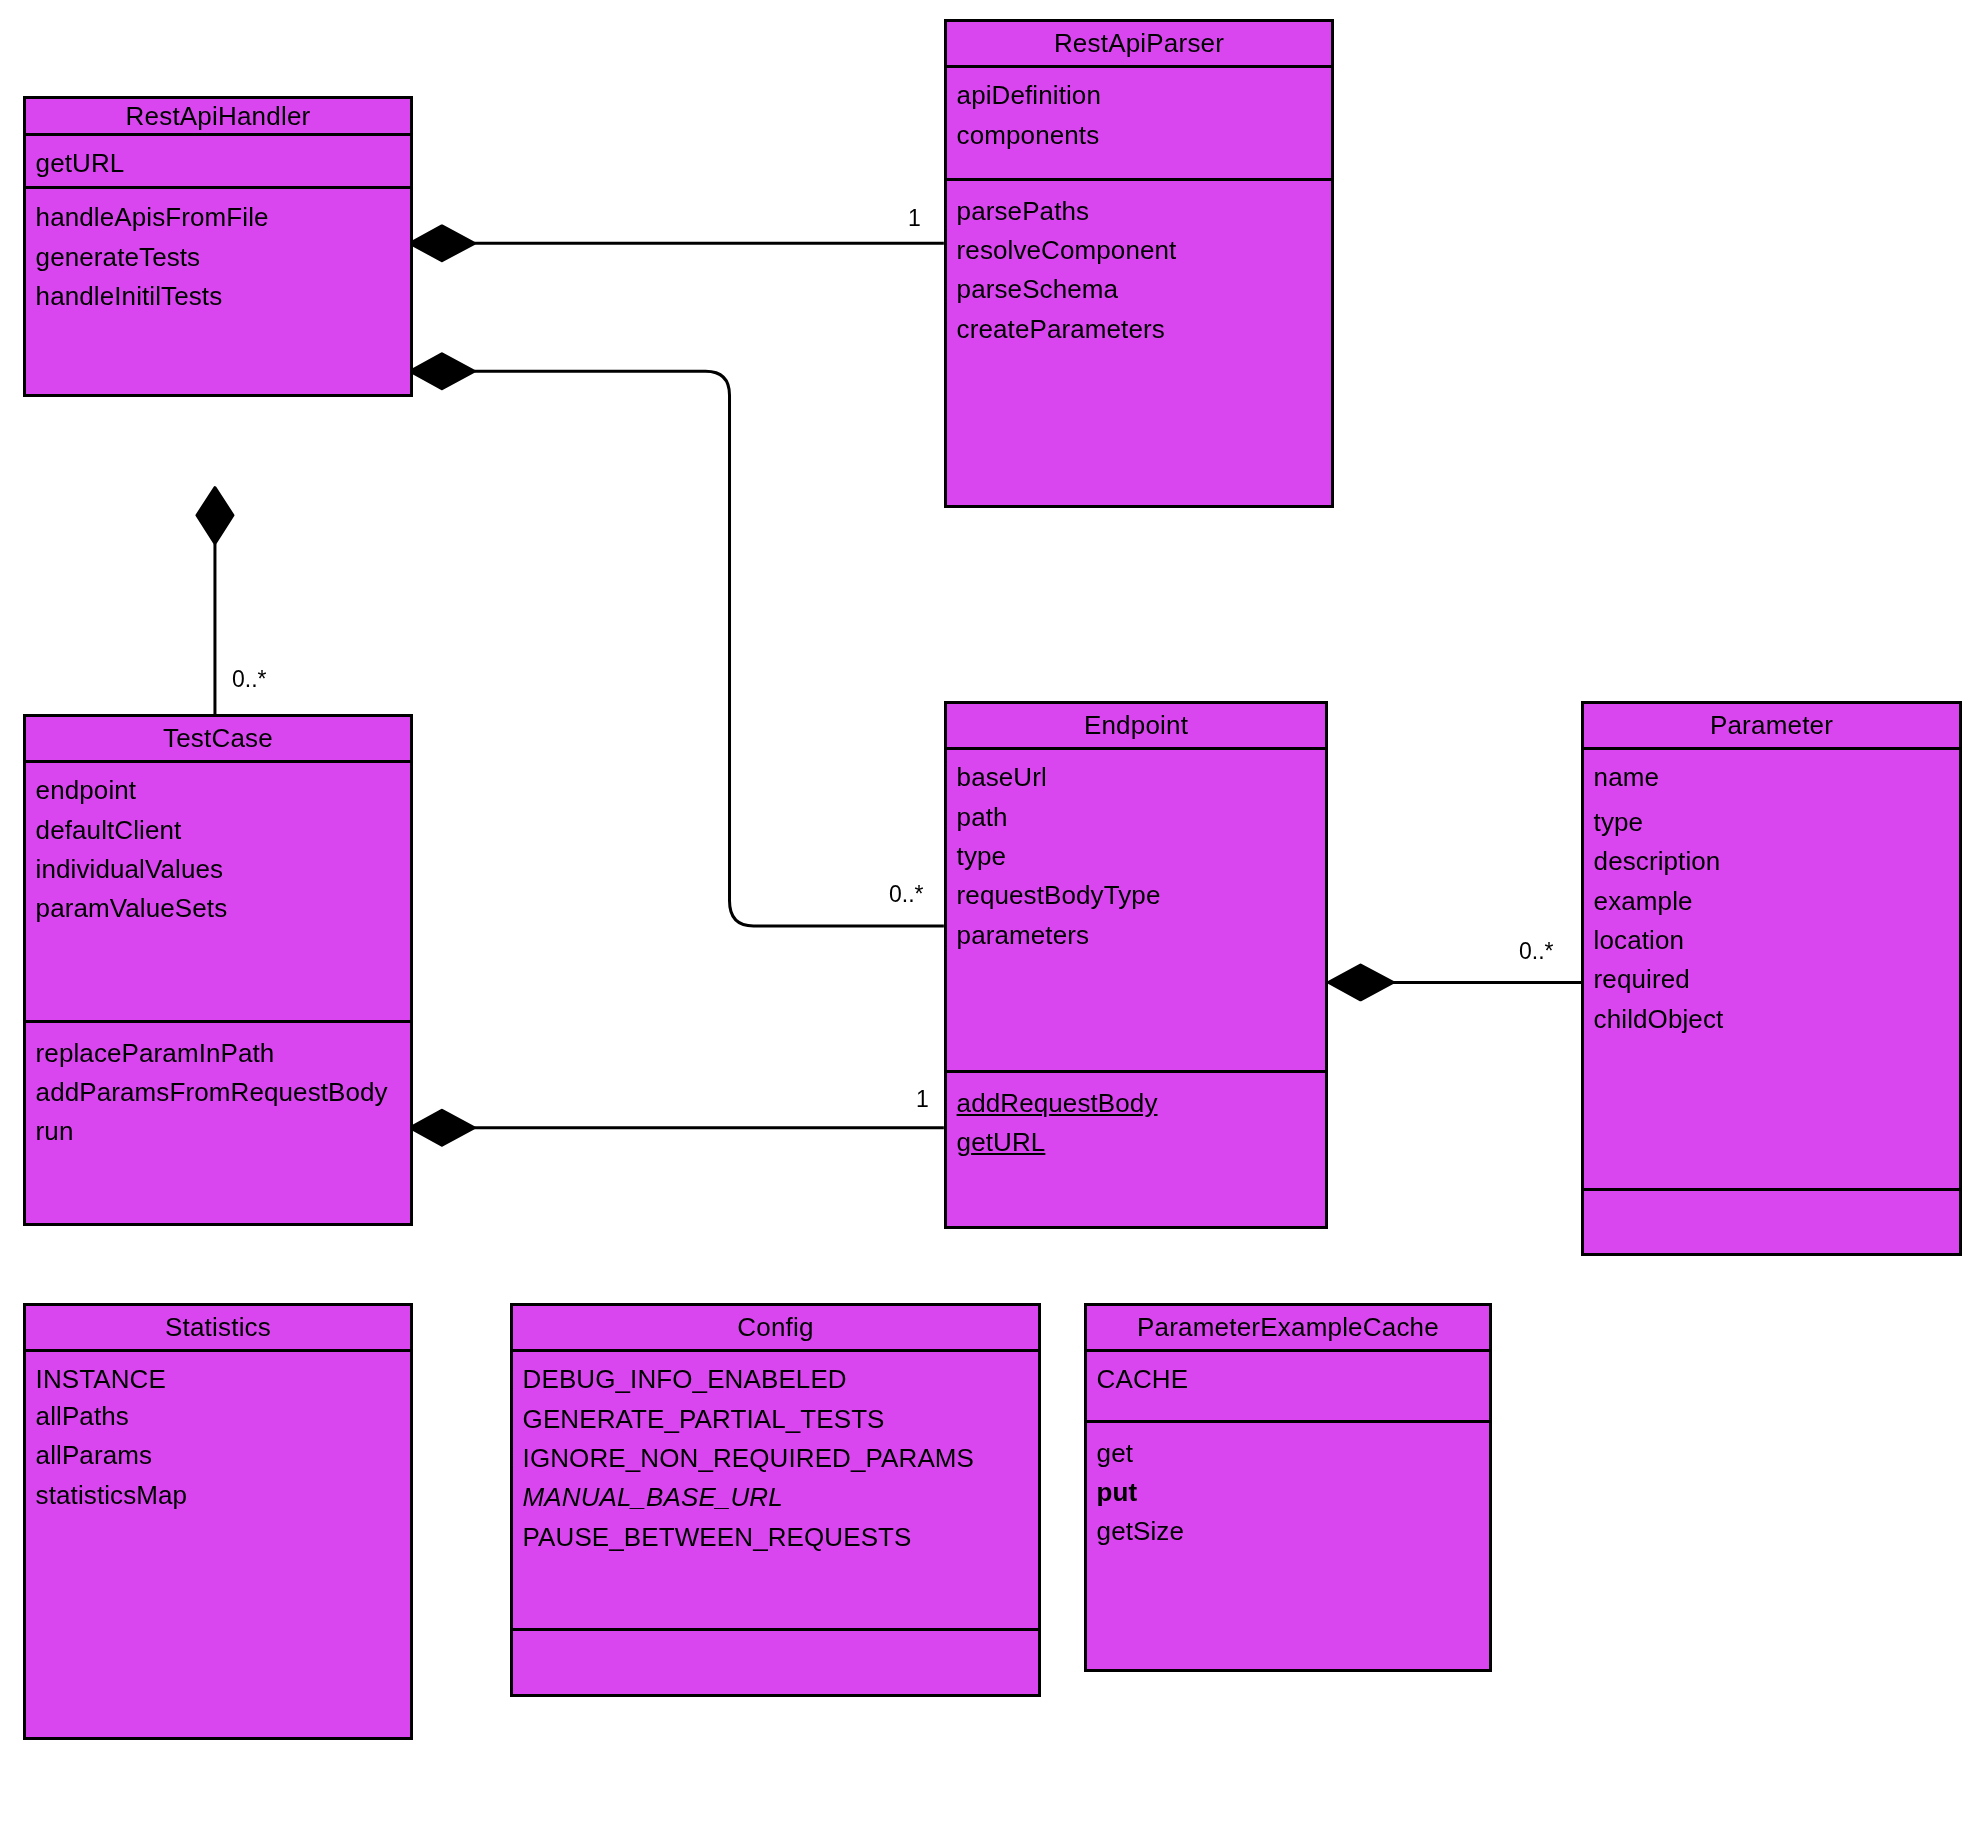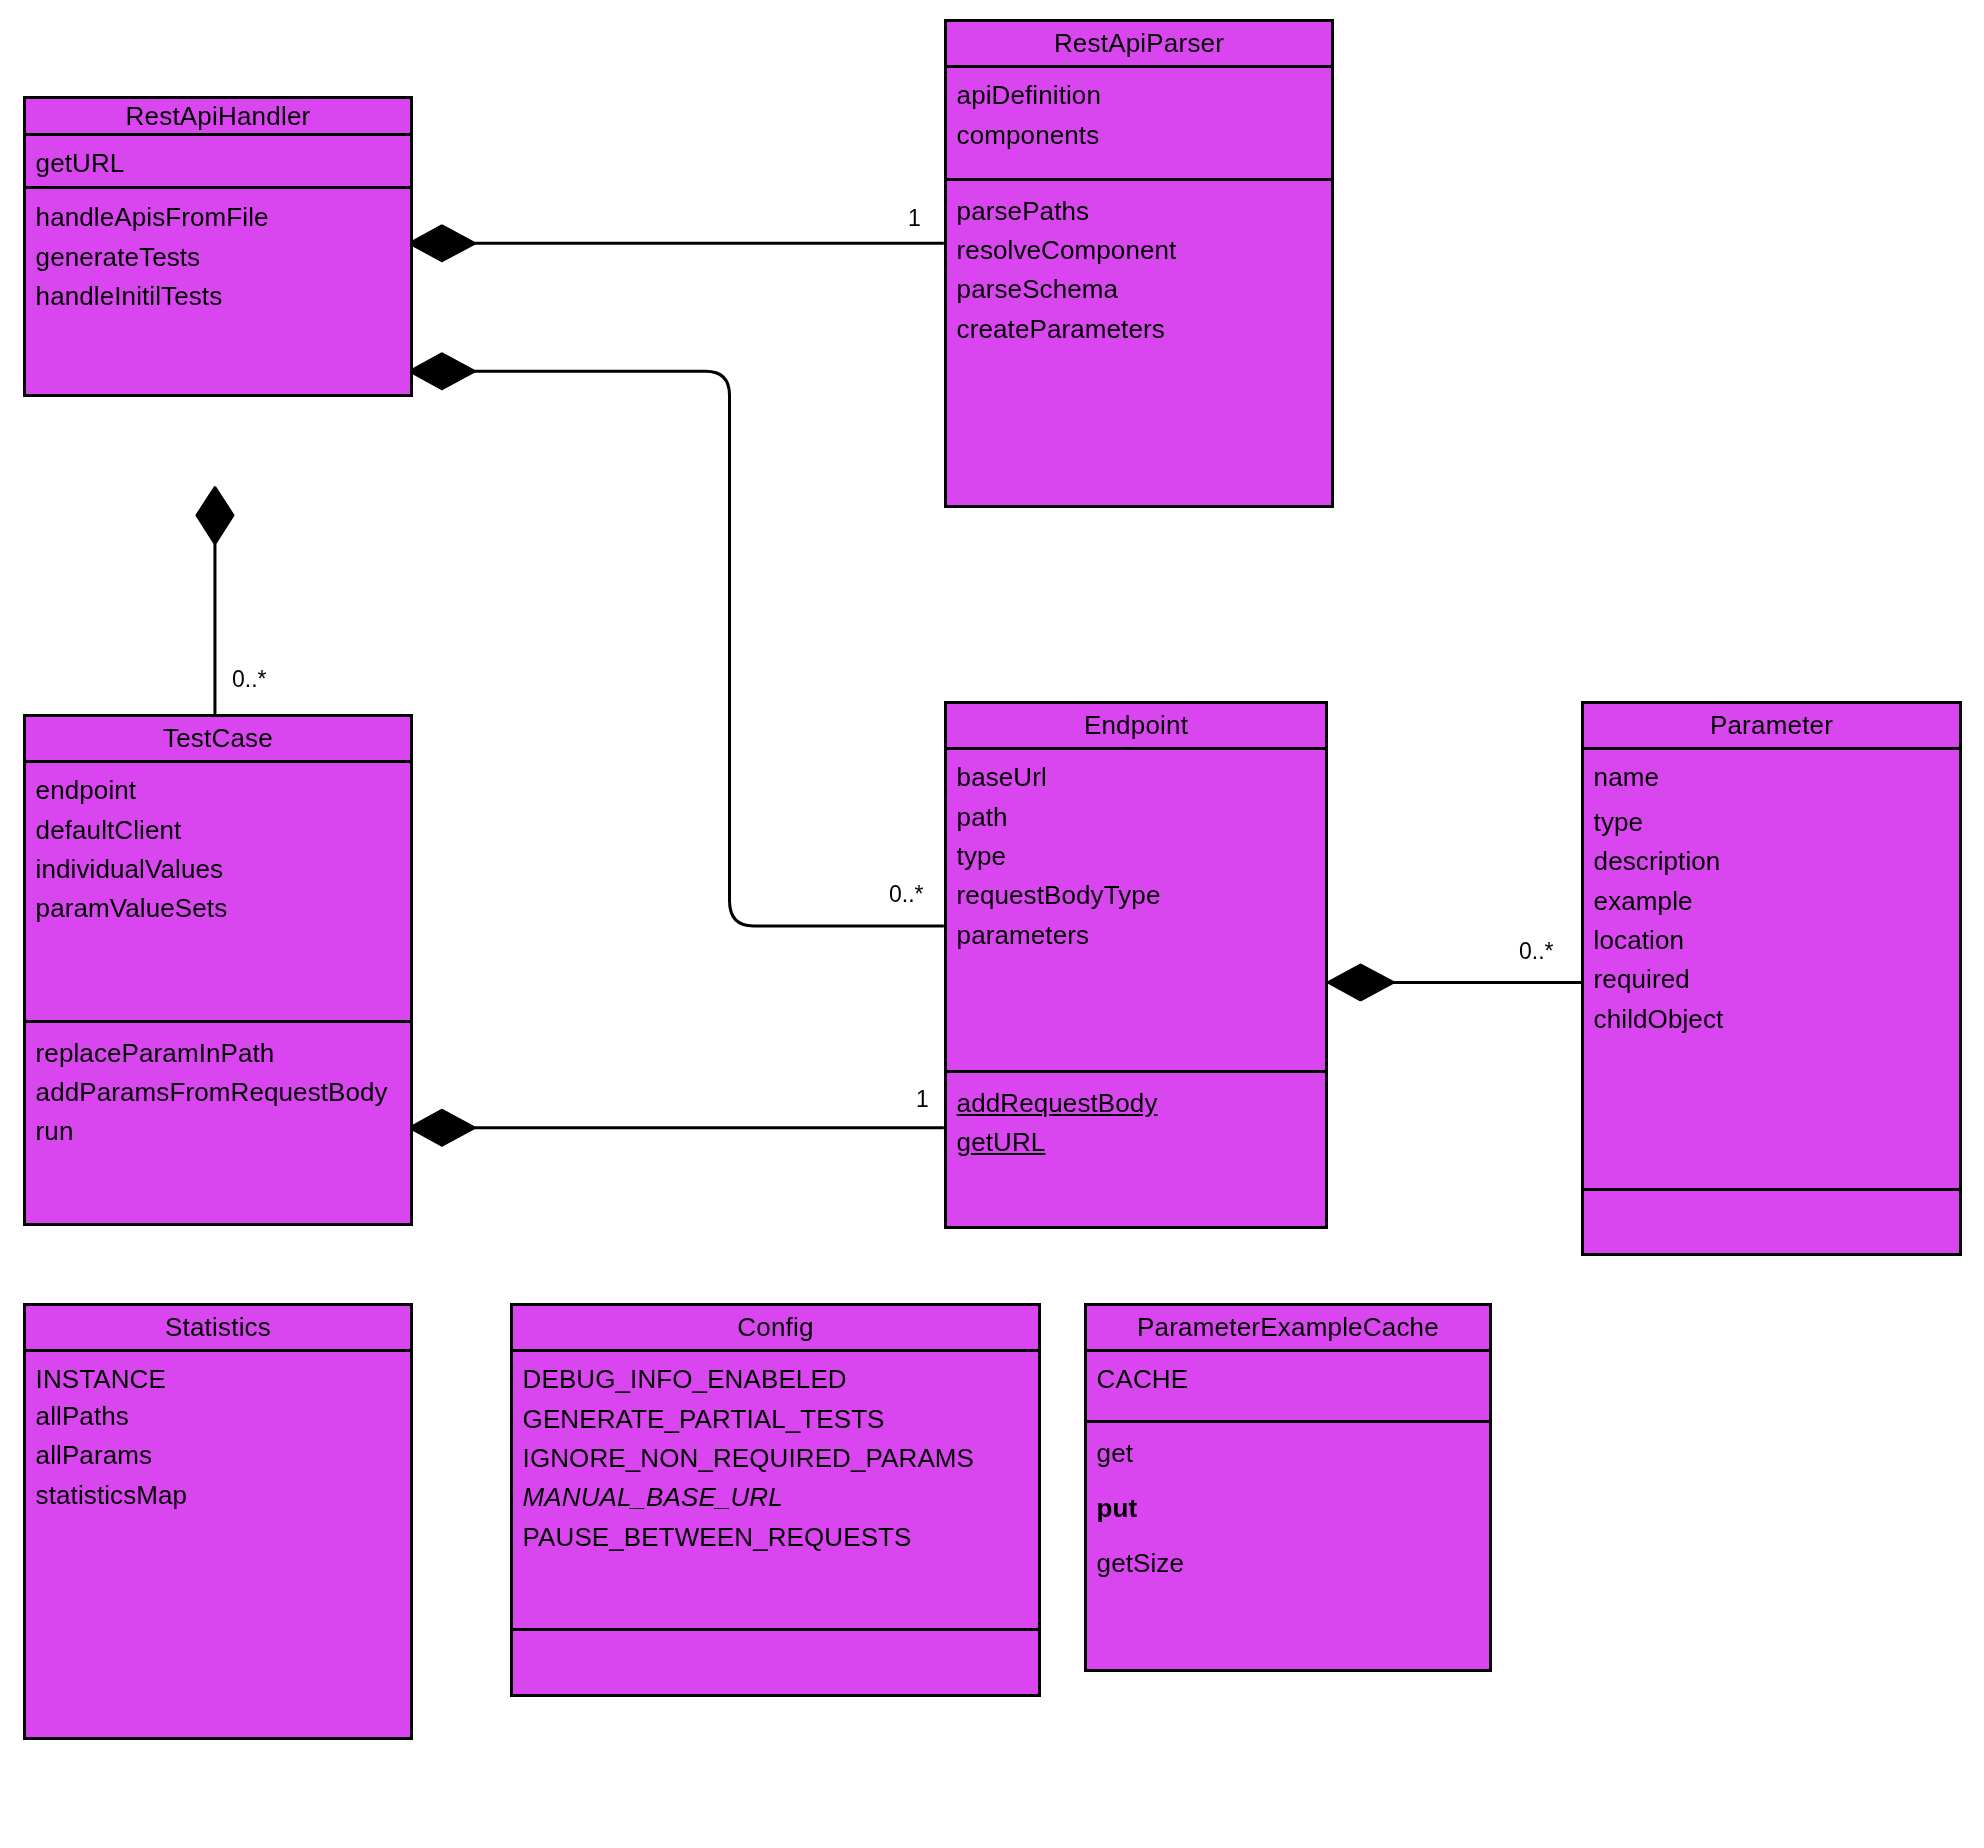--- a/index.html
+++ b/index.html
@@ -221,21 +221,21 @@
     <div class="uml-section divider-top" style="flex:1;"></div>
   </div>
 
   <div class="uml-class" style="left:1084px; top:1303px; width:408px; height:369px;">
     <div class="uml-section uml-title-section" style="height:43px;">
       <div class="uml-title">ParameterExampleCache</div>
     </div>
     <div class="uml-section divider-top" style="height:71px; padding-top:13.2px;">
       <div class="uml-member">CACHE</div>
     </div>
-    <div class="uml-section divider-top" style="flex:1; padding-top:15.6px;gap:16px;">
+    <div class="uml-section divider-top" style="flex:1; padding-top:15.6px;">
       <div class="uml-member" style="margin-bottom:10.8px;">get</div>
       <div class="uml-member" style="margin-bottom:10.8px;font-weight:bold;">put</div>
       <div class="uml-member">getSize</div>
     </div>
   </div>
 
 </div>
 
 
 </body></html>

